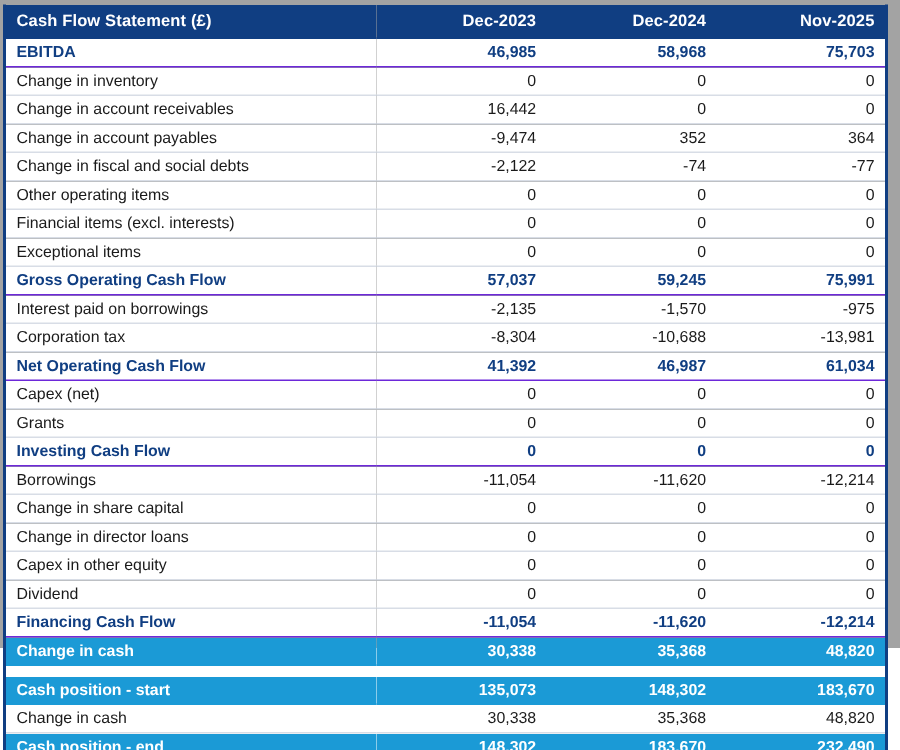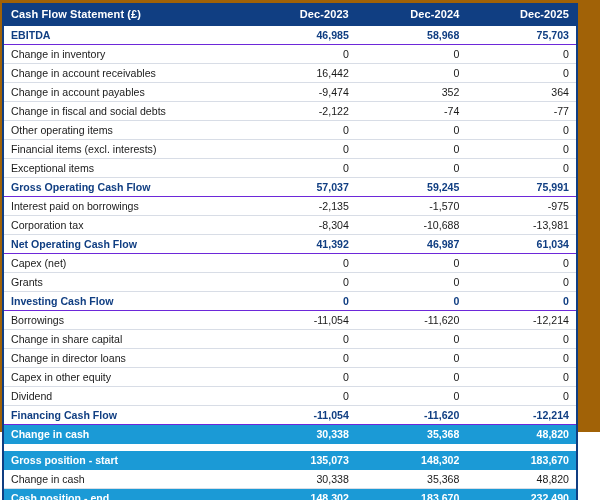--- a/index.html
+++ b/index.html
@@ -13,22 +13,22 @@
     overflow: hidden;
     font-family: "Liberation Sans", sans-serif;
     -webkit-font-smoothing: antialiased;
   }
 
   #sheet {
     position: relative;
     width: 600px;
     height: 432px;
     box-sizing: border-box;
-    padding: 3px 22px 4px 2px;
-    background: #a16207;
+    padding: 3px 8px 4px 2px;
+    background: #a3a3a3;
   }
 
   table.cf {
     width: 100%;
     border-collapse: collapse;
     table-layout: fixed;
     border-left: 2px solid #103E82;
     border-right: 2px solid #103E82;
     border-bottom: 2px solid #103E82;
   }
@@ -108,21 +108,21 @@
       <col class="c-label">
       <col class="c-val">
       <col class="c-val">
       <col class="c-val">
     </colgroup>
     <thead>
       <tr class="hdr">
         <th class="lbl">Cash Flow Statement (£)</th>
         <th class="num">Dec-2023</th>
         <th class="num">Dec-2024</th>
-        <th class="num">Dec-2025</th>
+        <th class="num">Nov-2025</th>
       </tr>
     </thead>
     <tbody id="cf-body">
         <tr class="subtotal">
           <td class="lbl">EBITDA</td>
           <td class="num">46,985</td>
           <td class="num">58,968</td>
           <td class="num">75,703</td>
         </tr>
         <tr>
@@ -251,21 +251,21 @@
           <td class="num">35,368</td>
           <td class="num">48,820</td>
         </tr>
         <tr class="spacer">
           <td class="lbl"></td>
           <td class="num"></td>
           <td class="num"></td>
           <td class="num"></td>
         </tr>
         <tr class="hl">
-          <td class="lbl">Gross position - start</td>
+          <td class="lbl">Cash position - start</td>
           <td class="num">135,073</td>
           <td class="num">148,302</td>
           <td class="num">183,670</td>
         </tr>
         <tr>
           <td class="lbl">Change in cash</td>
           <td class="num">30,338</td>
           <td class="num">35,368</td>
           <td class="num">48,820</td>
         </tr>

